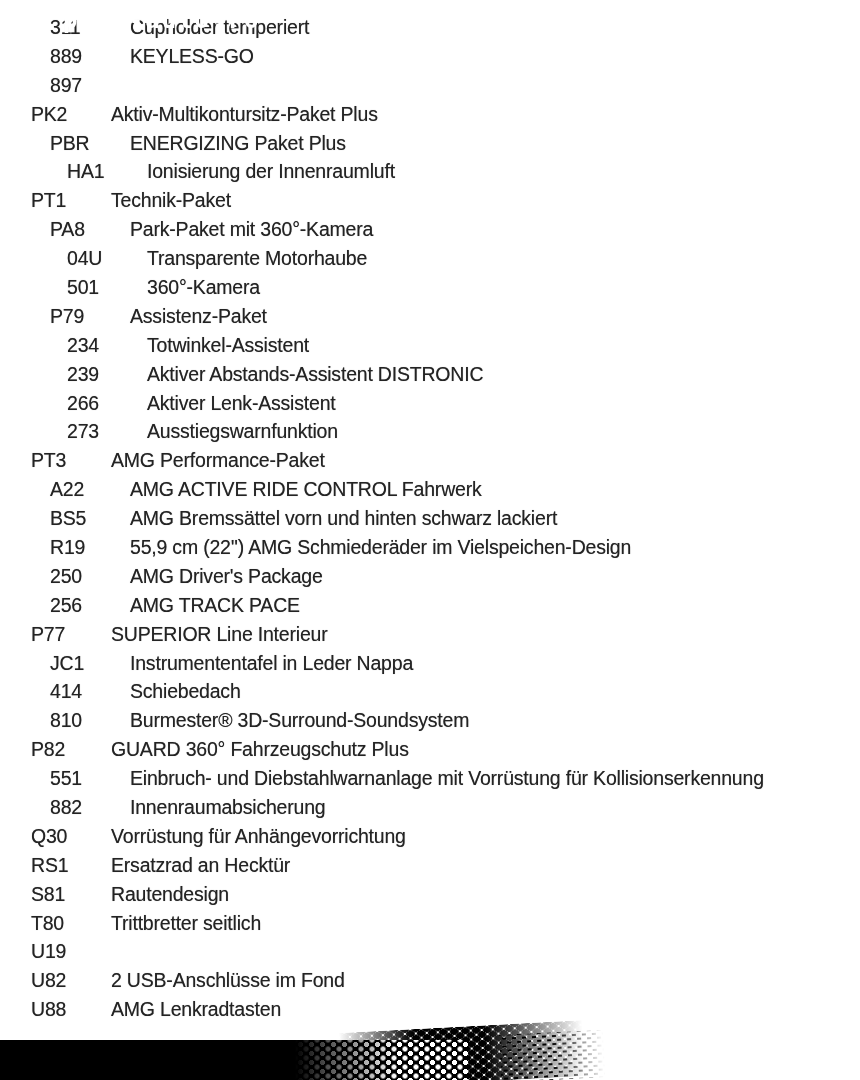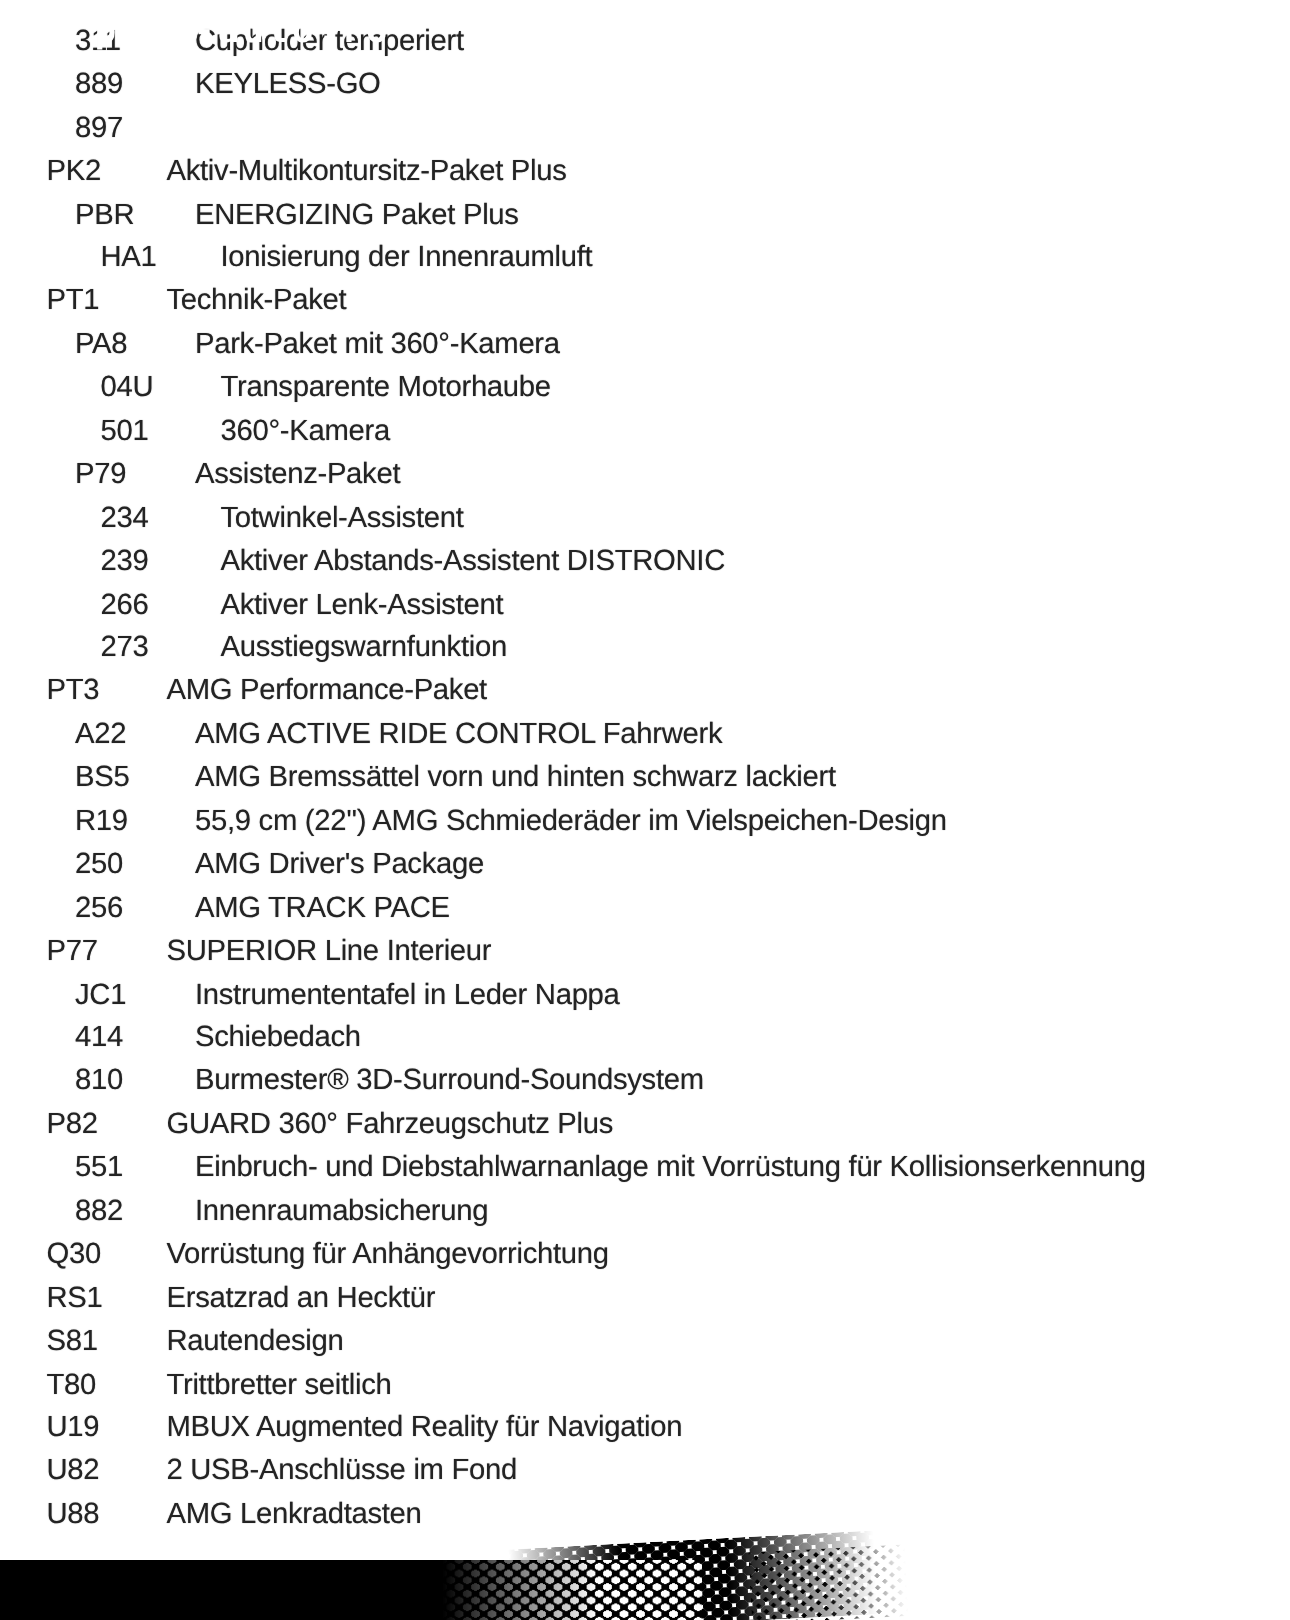--- a/index.html
+++ b/index.html
@@ -203,21 +203,20 @@
       <div class="row lvl0">
         <span class="code">S81</span>
         <span class="label">Rautendesign</span>
       </div>
       <div class="row lvl0">
         <span class="code">T80</span>
         <span class="label">Trittbretter seitlich</span>
       </div>
       <div class="row lvl0">
         <span class="code">U19</span>
-        <span class="label">MBUX Augmented Reality für Navigation</span>
       </div>
       <div class="row lvl0">
         <span class="code">U82</span>
         <span class="label">2 USB-Anschlüsse im Fond</span>
       </div>
       <div class="row lvl0">
         <span class="code">U88</span>
         <span class="label">AMG Lenkradtasten</span>
       </div>
     </div>

